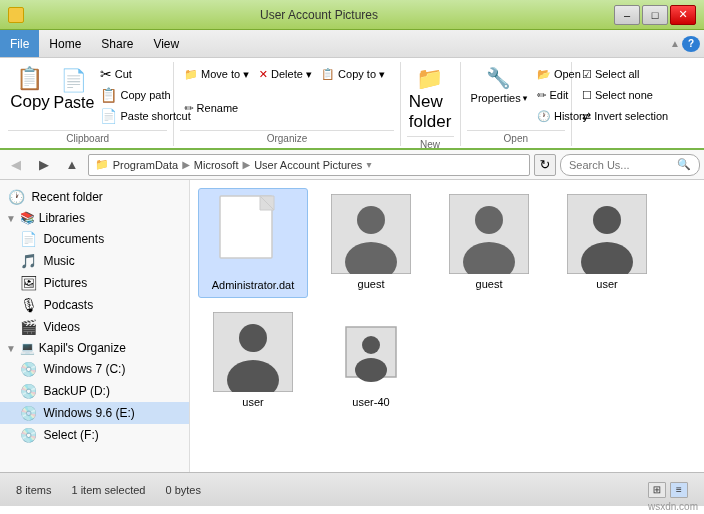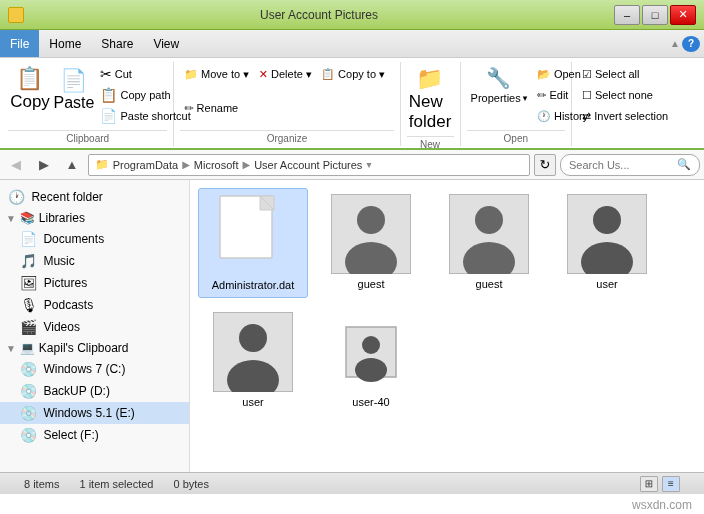--- a/index.html
+++ b/index.html
@@ -250,26 +250,26 @@
     }
 
     
     .user-icon-svg {
       width: 80px;
       height: 80px;
     }
 
     
     .status-bar {
-      height: 22px;
+      height: 34px;
       background: linear-gradient(to bottom, #e8e8e8, #d8d8d8);
       border-top: 1px solid #bbb;
       display: flex;
       align-items: center;
-      padding: 0 24px;
+      padding: 0 16px;
       font-size: 11px;
       color: #333;
       gap: 20px;
     }
     .status-bar-right {
       margin-left: auto;
       display: flex;
       gap: 4px;
     }
     .view-btn {
@@ -281,22 +281,22 @@
     .view-btn.active { background: #c8ddf8; }
 
     
     .sidebar::-webkit-scrollbar { width: 8px; }
     .sidebar::-webkit-scrollbar-track { background: #f0f0f0; }
     .sidebar::-webkit-scrollbar-thumb { background: #bbb; border-radius: 4px; }
 
     .watermark {
       position: fixed;
       bottom: 2px;
-      right: 12px;
-      font-size: 12px;
+      right: 6px;
+      font-size: 10px;
       color: #999;
     }
   </style>
 </head>
 <body>
 
 <div class="title-bar">
   <div class="title-bar-left">
     <div class="title-bar-icon"></div>
   </div>
@@ -480,33 +480,33 @@
       <span class="item-icon">🎙</span>
       <span>Podcasts</span>
     </div>
     <div class="sidebar-item" style="padding-left:20px;">
       <span class="item-icon">🎬</span>
       <span>Videos</span>
     </div>
     <div class="sidebar-section-header">
       <span class="sidebar-arrow">▼</span>
       <span class="item-icon">💻</span>
-      <span>Kapil's Clipboard</span>
+      <span>Kapil's Organize</span>
     </div>
     <div class="sidebar-item" style="padding-left:20px;">
       <span class="item-icon">💿</span>
       <span>Windows 7 (C:)</span>
     </div>
     <div class="sidebar-item" style="padding-left:20px;">
       <span class="item-icon">💿</span>
       <span>BackUP (D:)</span>
     </div>
     <div class="sidebar-item selected" style="padding-left:20px;">
       <span class="item-icon">💿</span>
-      <span>Windows 5.1 (E:)</span>
+      <span>Windows 9.6 (E:)</span>
     </div>
     <div class="sidebar-item" style="padding-left:20px;">
       <span class="item-icon">💿</span>
       <span>Select (F:)</span>
     </div>
   </div>
 
   <div class="file-area">
 
     <div class="file-item selected">

